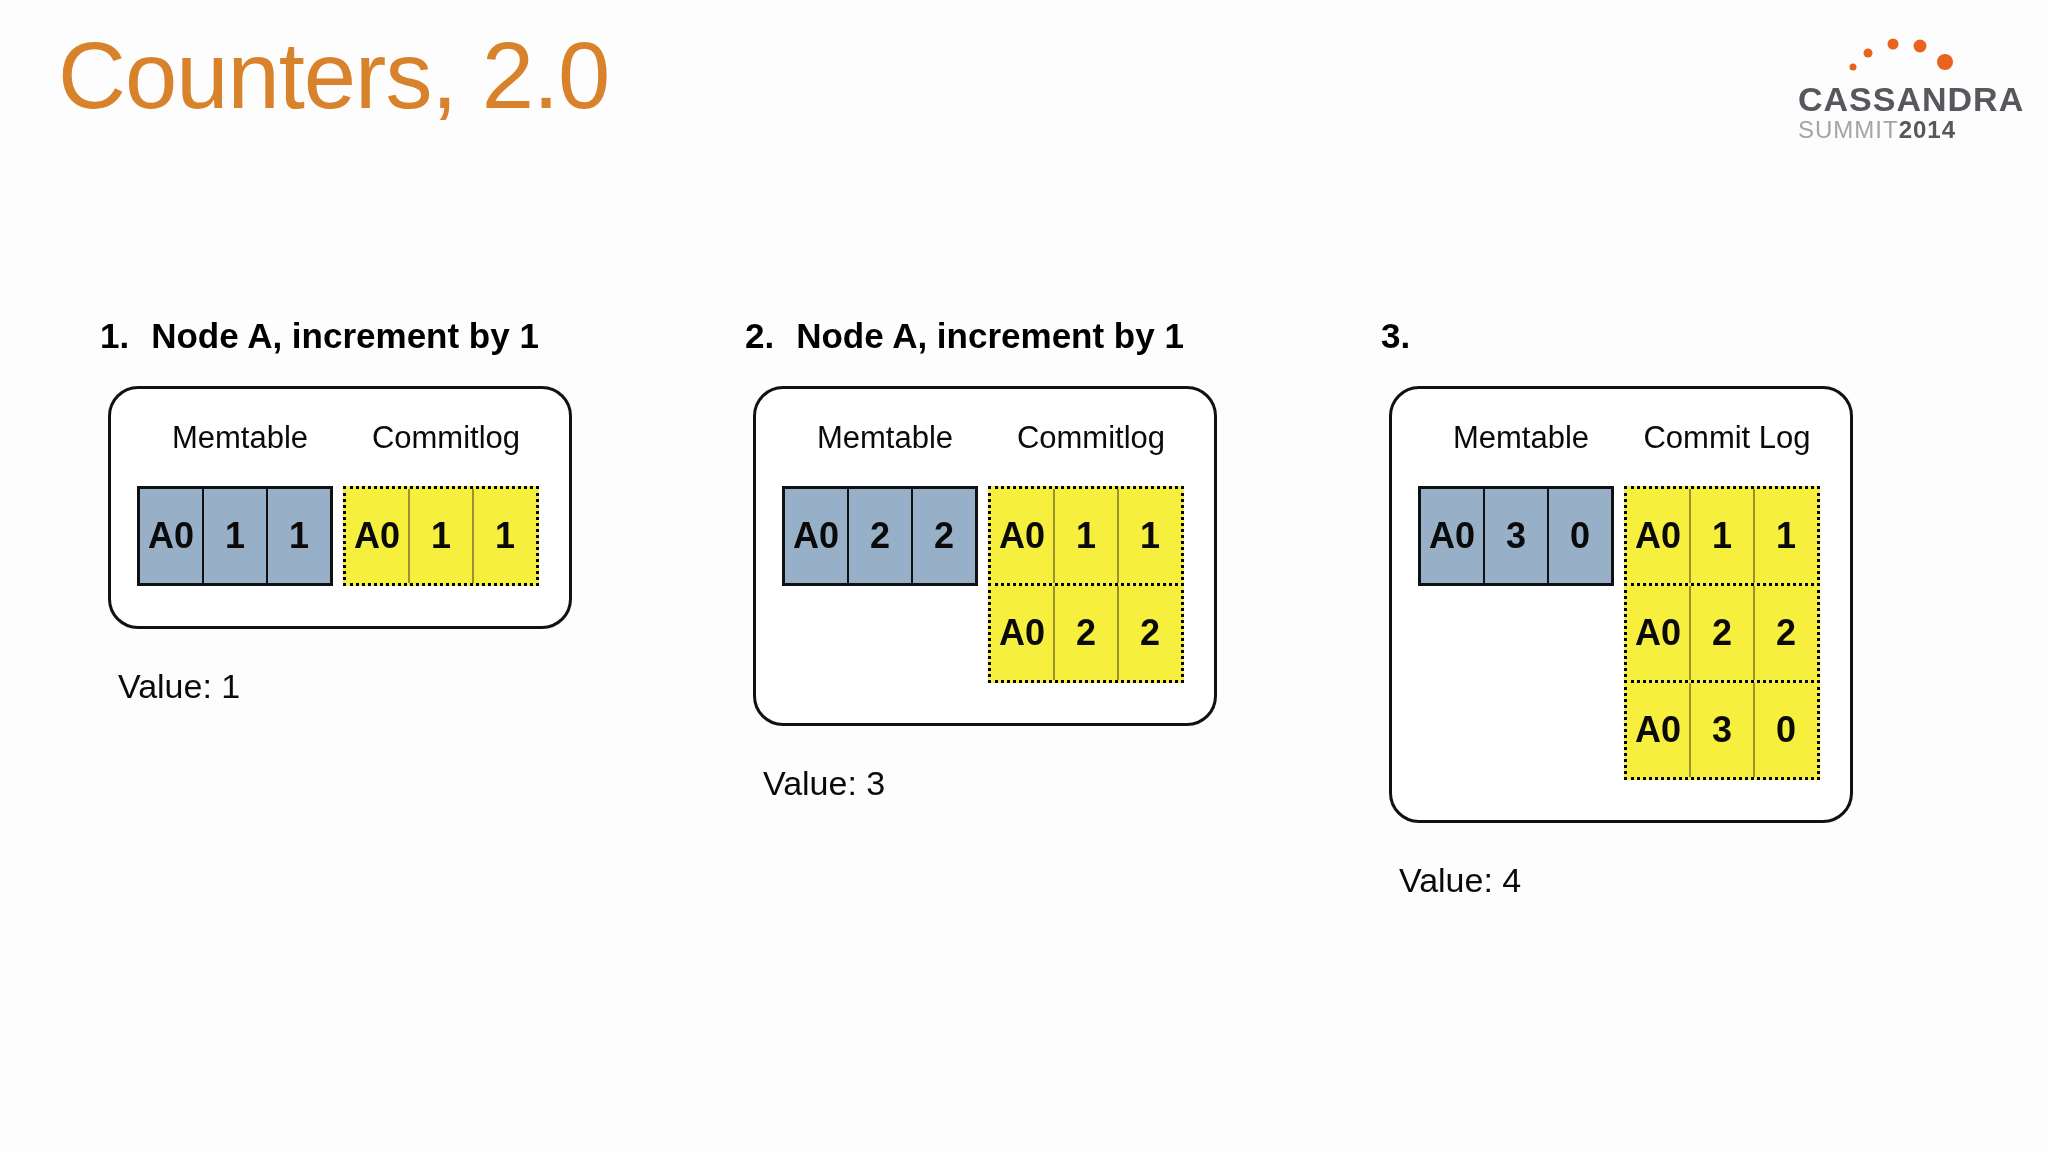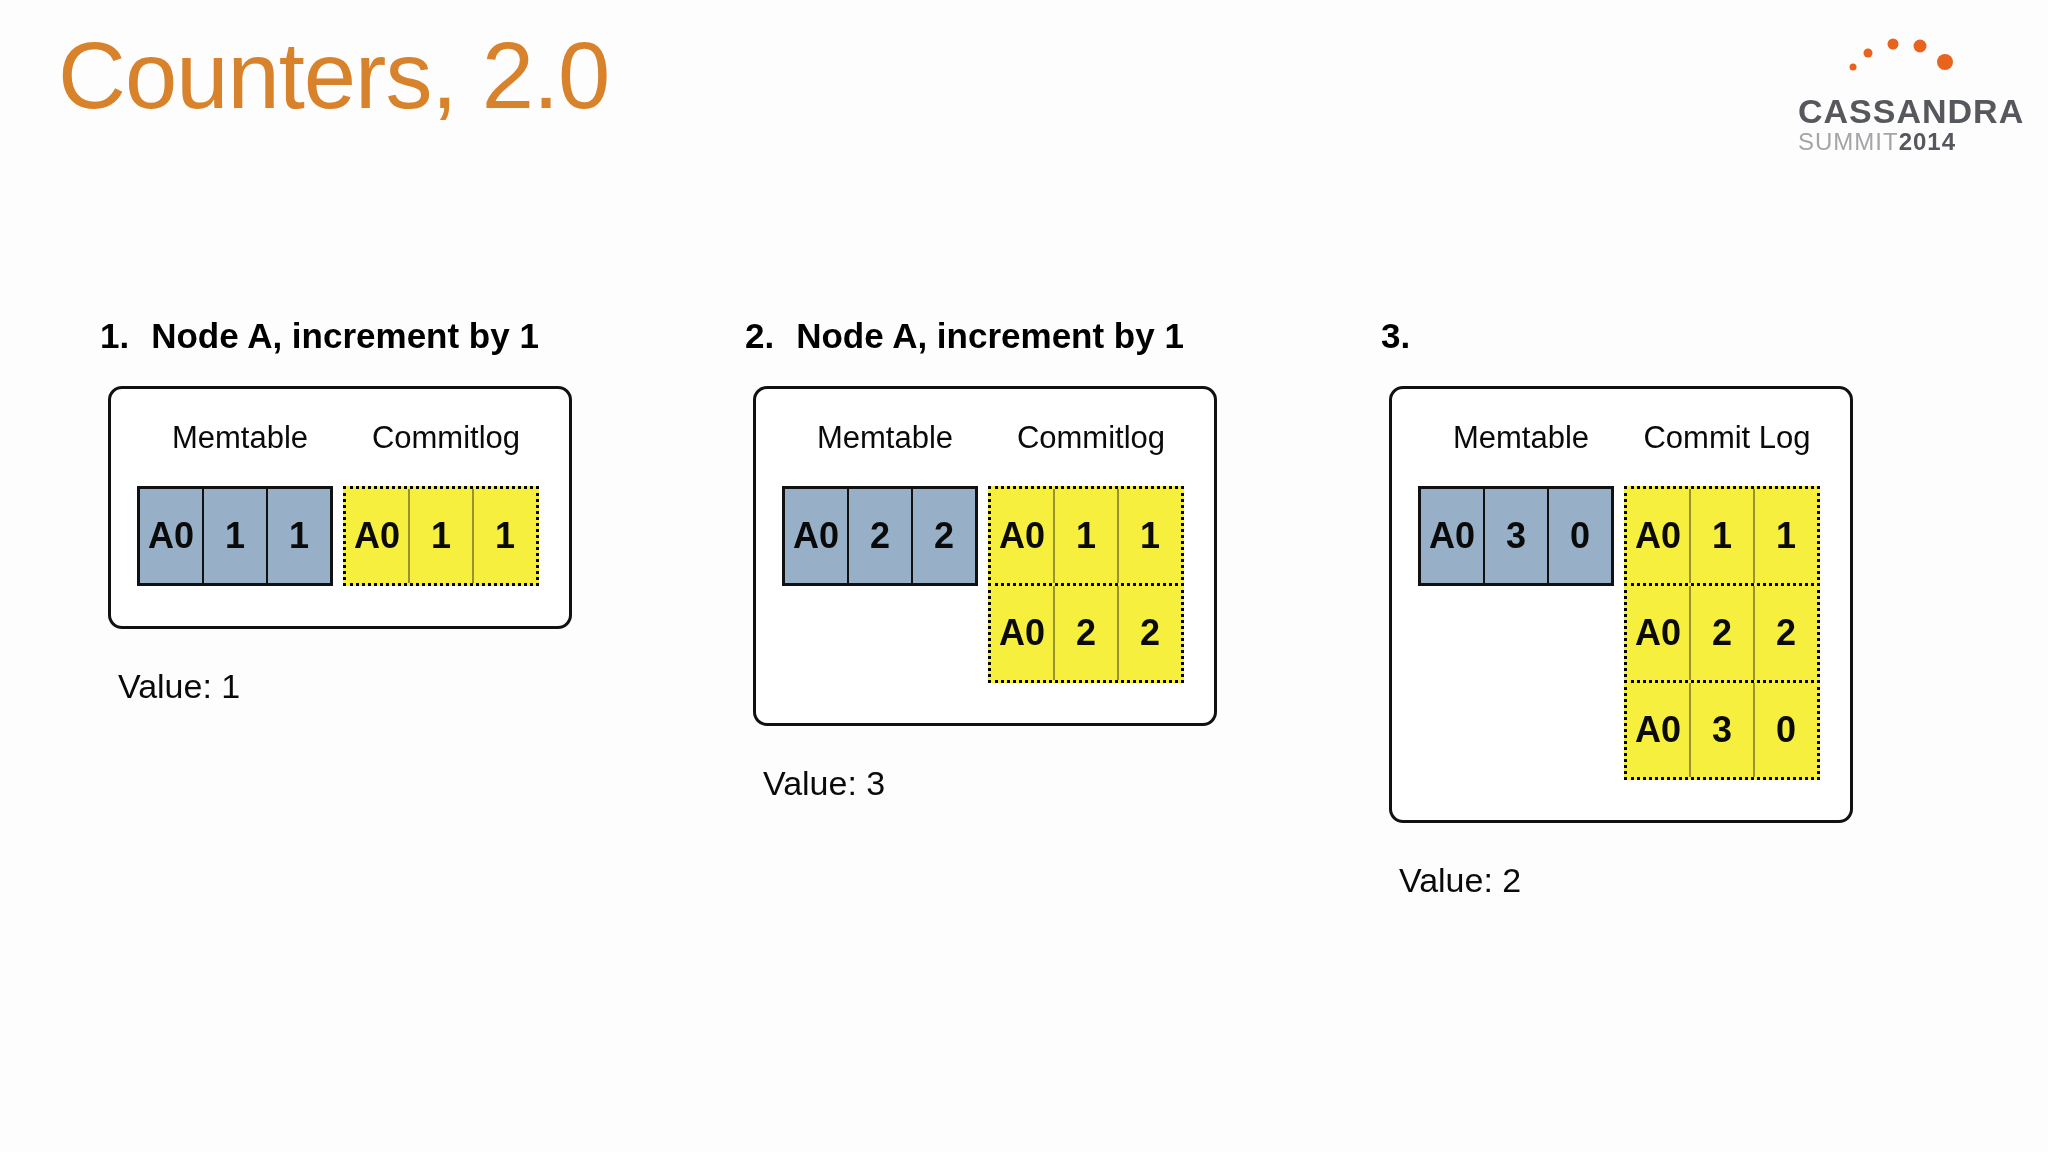--- a/index.html
+++ b/index.html
@@ -19,42 +19,42 @@
     font-size:94px; font-weight:400; letter-spacing:-1px;
     color:var(--title, #D8822B);
     margin:0; line-height:1.15;
   }
 
   
   .logo { position:absolute; left:1798px; top:36px; width:230px; }
   .logo-dots { display:block; width:230px; height:46px; color:var(--logo-dot, #E8631D); }
   .logo-line1 {
     font-size:34px; font-weight:700; letter-spacing:1px;
-    color:var(--logo-dark, #56585D); line-height:1.0; margin-top:12px;
+    color:var(--logo-dark, #56585D); line-height:1.0; margin-top:0;
   }
   .logo-line2 { font-size:24px; letter-spacing:1px; line-height:1.0; margin-top:2px; }
   .logo-event { color:var(--logo-light, #A3A5A8); font-weight:400; }
   .logo-year  { color:var(--logo-dark, #56585D); font-weight:700; }
 
   
   .panel { position:absolute; top:318px; }
   .panel-1 { left:100px; }
   .panel-2 { left:745px; }
   .panel-3 { left:1381px; }
 
   .heading {
     display:flex; gap:22px;
     font-size:35px; font-weight:700; color:#000;
     margin:0; line-height:1;
   }
 
   .node-box {
     margin-top:33px; margin-left:8px;
     width:464px;
-    border:3px solid #111; border-radius:14px;
+    border:3px solid #111; border-radius:30px;
     background:#fff;
     box-sizing:border-box;
     padding:30px 0 40px 26px;
   }
 
   .box-labels { display:flex; width:412px; margin-bottom:30px; }
   .box-labels span {
     flex:1; text-align:center;
     font-size:31px; color:#0a0a0a; line-height:1.2;
   }
@@ -194,16 +194,16 @@
             <div class="commit-cell">2</div>
           </div>
           <div class="commit-row">
             <div class="commit-cell">A0</div>
             <div class="commit-cell">3</div>
             <div class="commit-cell">0</div>
           </div>
         </div>
       </div>
     </div>
-    <div class="value">Value: 2</div>
+    <div class="value">Value: 4</div>
   </section>
 
 </div>
 
 </body></html>

